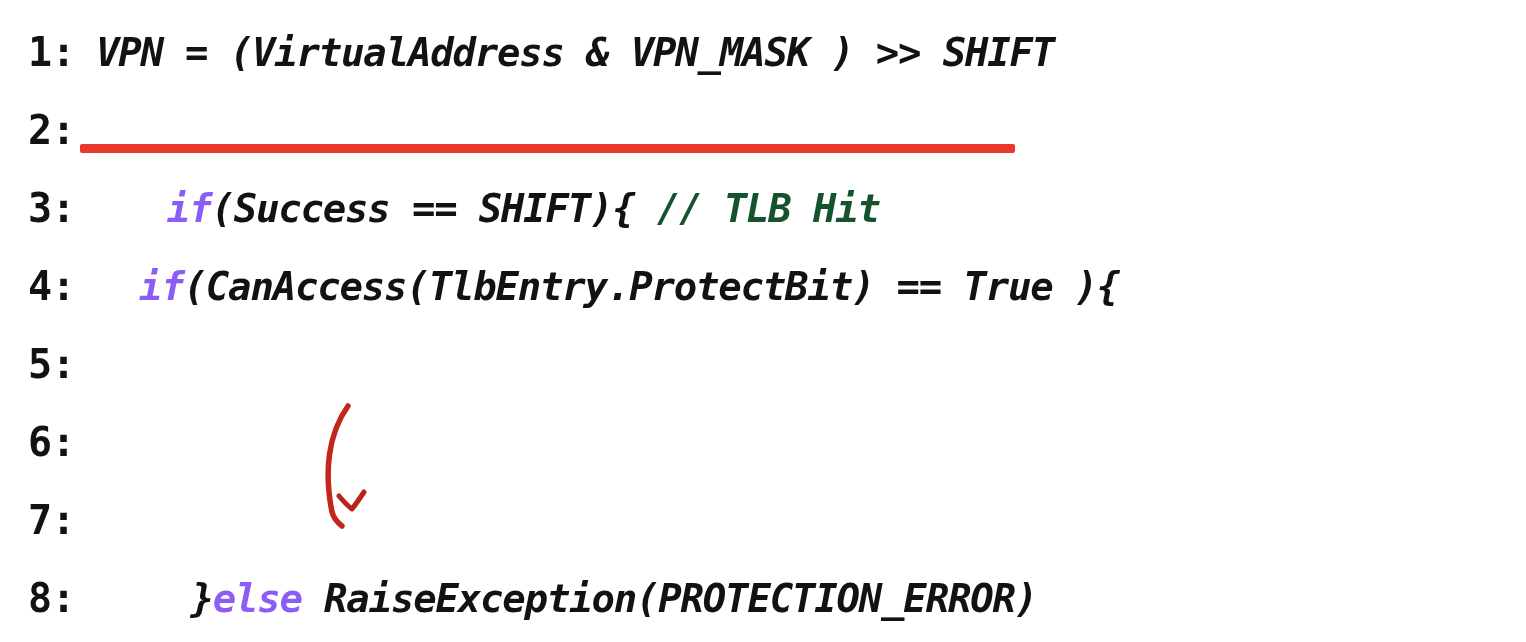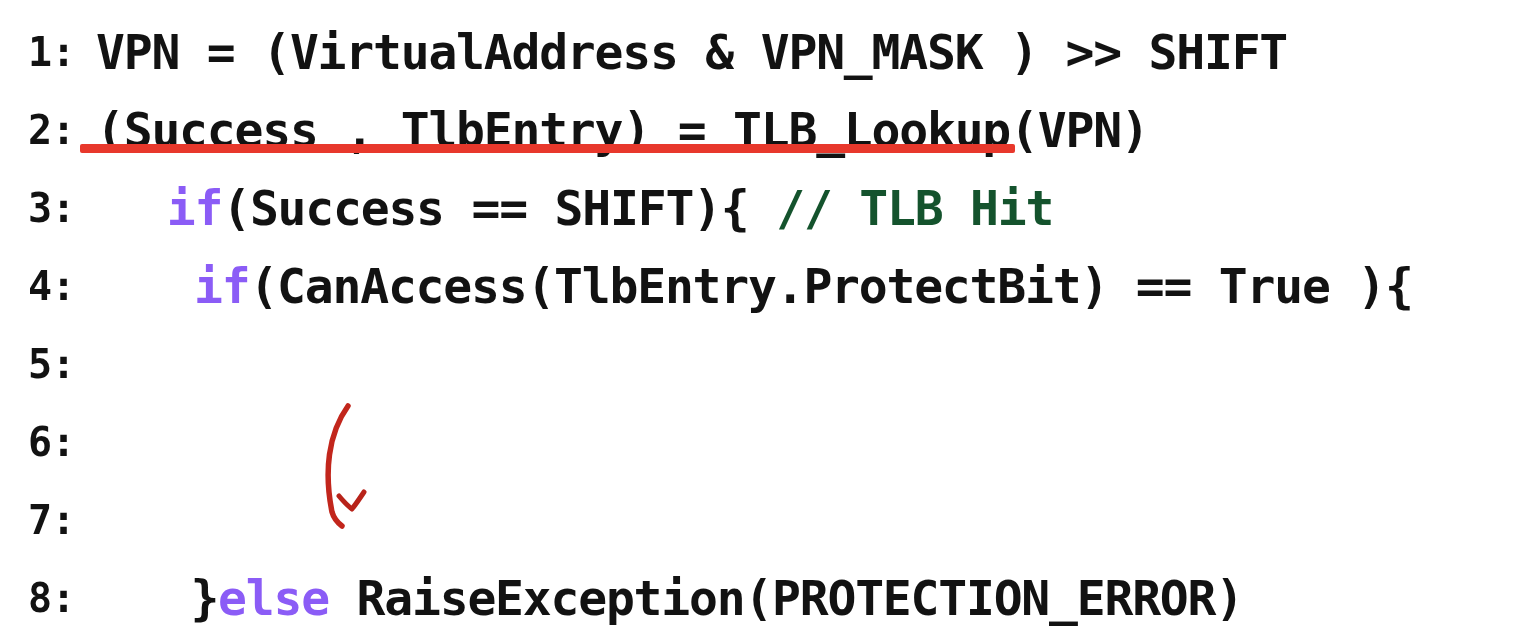--- a/index.html
+++ b/index.html
@@ -36,25 +36,26 @@
     width: 78px;
     text-align: left;
     padding-left: 28px;
     box-sizing: border-box;
     font-size: 40px;
     font-weight: 700;
     color: #121212;
     letter-spacing: -0.5px;
   }
   .code-text {
-    font-size: 48px;
+    font-size: 39px;
     font-weight: 700;
     color: #121212;
     letter-spacing: -1.2px;
     white-space: pre;
+    font-style: italic;
   }
   .kw   { color: #8b5cf6; }
   .cmt  { color: #14532d; }
   .plain { color: #121212; }
 
   
   .red-underline {
     position: absolute;
     background: #E8382C;
     border-radius: 2px;
@@ -66,23 +67,23 @@
   }
 </style>
 </head>
 <body>
 
 <div id="page">
 
   <div class="code-listing">
 
   <div class="code-line" style="top: 12px;"><span class="ln">1:</span><span class="code-text" style="margin-left: 18px;"><span class="plain">VPN = (VirtualAddress &amp; VPN_MASK ) &gt;&gt; SHIFT</span></span></div>
-      <div class="code-line" style="top: 90px;"><span class="ln">2:</span><span class="code-text" style="margin-left: 18px;"><span class="plain">(Success , TlbEntry) = TLB_Lookup(VPN)</span></span></div>
+      <div class="code-line" style="top: 90px;"><span class="ln">2:</span></div>
       <div class="code-line" style="top: 168px;"><span class="ln">3:</span><span class="code-text" style="margin-left: 88.8px;"><span class="kw">if</span><span class="plain">(Success == SHIFT){ </span><span class="cmt">// TLB Hit</span></span></div>
-      <div class="code-line" style="top: 246px;"><span class="ln">4:</span><span class="code-text" style="margin-left: 116px;"><span class="kw">if</span><span class="plain">(CanAccess(TlbEntry.ProtectBit) == True ){</span></span></div>
+      <div class="code-line" style="top: 246px;"><span class="ln">4:</span><span class="code-text" style="margin-left: 61px;"><span class="kw">if</span><span class="plain">(CanAccess(TlbEntry.ProtectBit) == True ){</span></span></div>
       <div class="code-line" style="top: 324px;"><span class="ln">5:</span></div>
       <div class="code-line" style="top: 402px;"><span class="ln">6:</span></div>
       <div class="code-line" style="top: 480px;"><span class="ln">7:</span></div>
       <div class="code-line" style="top: 558px;"><span class="ln">8:</span><span class="code-text" style="margin-left: 112.4px;"><span class="plain">}</span><span class="kw">else</span><span class="plain"> RaiseException(PROTECTION_ERROR)</span></span></div>
     </div>
 
   <div class="red-underline" style="left: 80px; top: 144px; width: 935px; height: 9px; background: rgb(232, 56, 44);"></div>
 
   <svg class="red-arc" width="60" height="130" viewBox="0 0 60 130" style="left:318px; top:400px;">
     <path d="M 30 6 C 10 34, 6 72, 14 112 C 16 119, 20 123, 24 126" fill="none" stroke="#C2261C" stroke-width="5.5" stroke-linecap="round" stroke-linejoin="round"></path>

